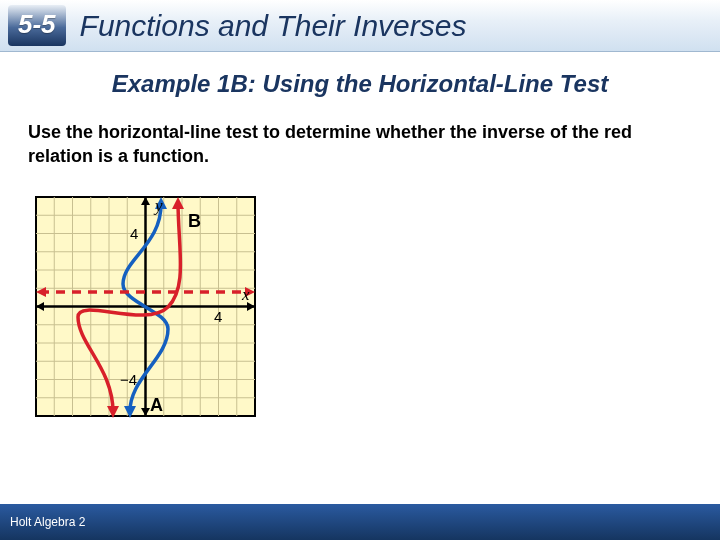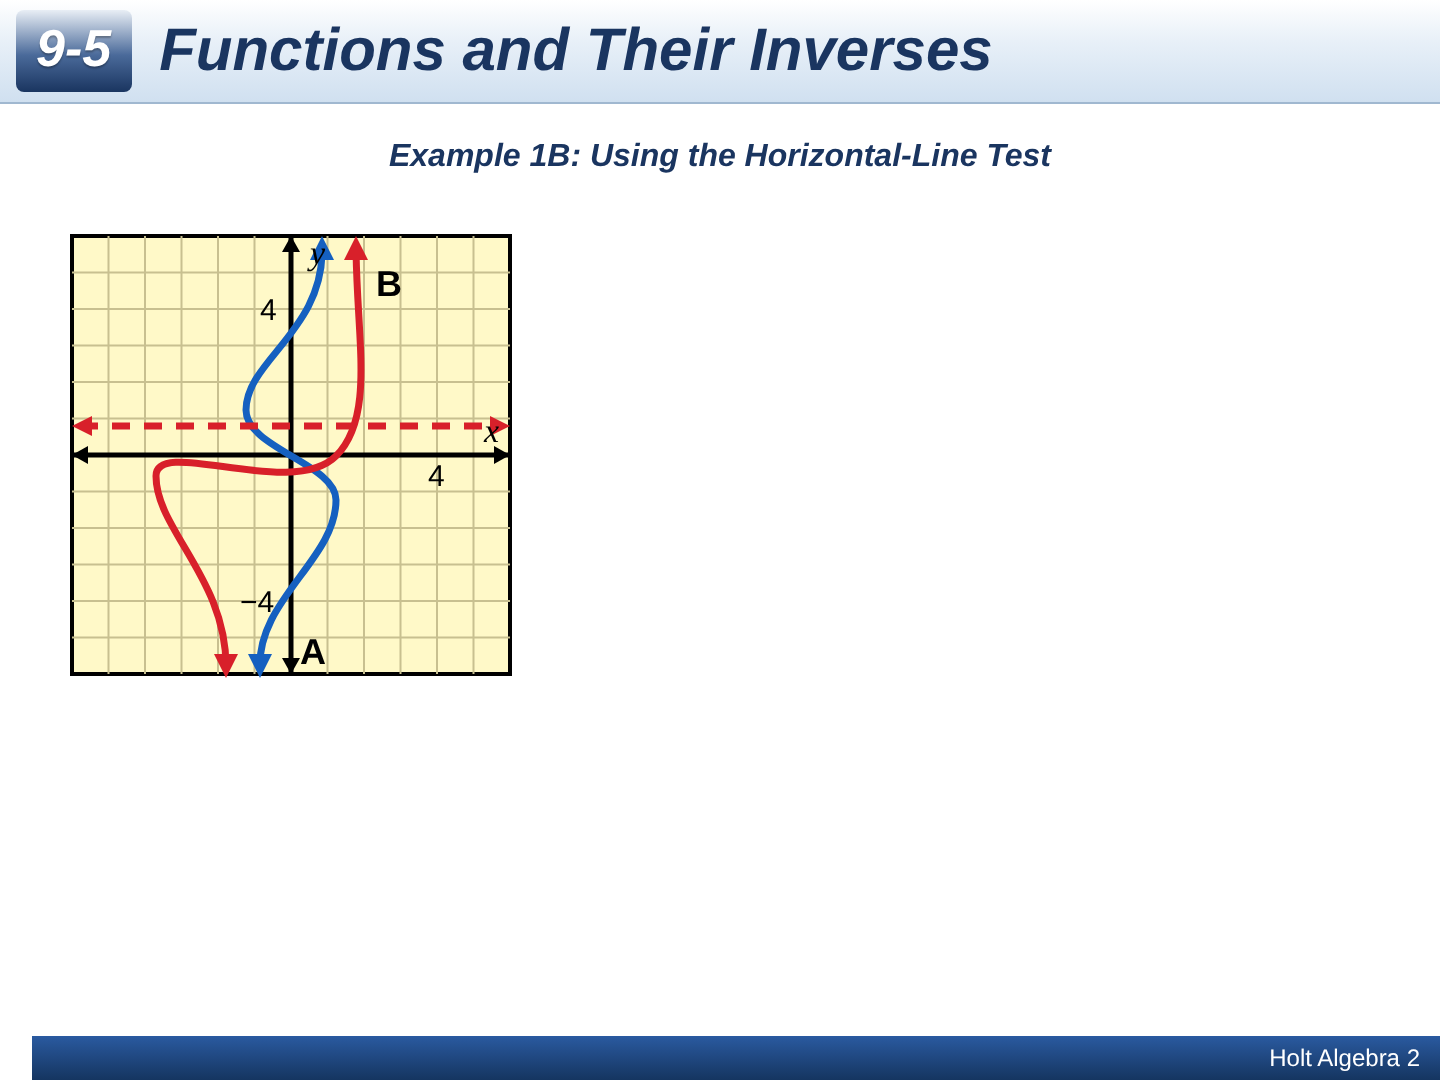--- a/index.html
+++ b/index.html
@@ -26,30 +26,30 @@
     font-style: italic;
     padding: 4px 10px 6px 10px;
     border-radius: 4px;
     margin-right: 14px;
     font-family: Arial, sans-serif;
     text-shadow: 0 1px 1px rgba(0,0,0,0.3);
   }
   .lesson-title {
     color: #1a3560;
     font-size: 30px;
-    font-weight: 700;
+    font-weight: 400;
     font-style: italic;
     font-family: Arial, sans-serif;
   }
   .content {
     padding: 18px 28px 0 28px;
   }
   .example-heading {
     color: #1a3560;
-    font-size: 16px;
+    font-size: 24px;
     font-weight: 900;
     font-style: italic;
     margin-bottom: 22px;
     font-family: Verdana, Arial, sans-serif;
     text-align: center;
   }
   .prompt {
     color: #000;
     font-size: 18px;
     font-weight: 700;
@@ -70,50 +70,50 @@
     color: #000;
     font-size: 20px;
     line-height: 1.35;
     padding-top: 8px;
     font-family: Arial, sans-serif;
     padding-left: 10px;
   }
   .footer {
     position: absolute;
     bottom: 0; left: 0; right: 0;
-    height: 22px;
+    height: 36px;
     background: linear-gradient(to bottom, #2a5aa0 0%, #153560 100%);
     display: flex;
     align-items: center;
-    justify-content: flex-end;
+    justify-content: space-between;
     padding: 0 10px;
-    margin-left: 16px;
   }
   .footer-left {
     color: #fff;
     font-size: 12px;
     font-family: Verdana, Arial, sans-serif;
   }
   .footer-right {
     color: #c8d4e4;
     font-size: 9px;
     font-family: Arial, sans-serif;
   }
   svg { display: block; }
 </style>
 </head>
 <body>
 
 <div class="header">
-  <div class="lesson-badge">9-5</div>
+  <div class="lesson-badge">5-5</div>
   <div class="lesson-title">Functions and Their Inverses</div>
 </div>
 
 <div class="content">
   <div class="example-heading">Example 1B: Using the Horizontal-Line Test</div>
+  <div class="prompt">Use the horizontal-line test to determine whether the inverse of the red relation is a function.</div>
 
   <div class="body-row">
     <div class="graph-box">
       <svg viewBox="0 0 235 235" width="235" height="235">
 
         <rect x="8" y="8" width="219" height="219" fill="#fff9c8" stroke="#000" stroke-width="2"></rect>
 
         <g stroke="#c8c090" stroke-width="1">
           <line x1="26.25" y1="8" x2="26.25" y2="227"></line>
           <line x1="44.5" y1="8" x2="44.5" y2="227"></line>

